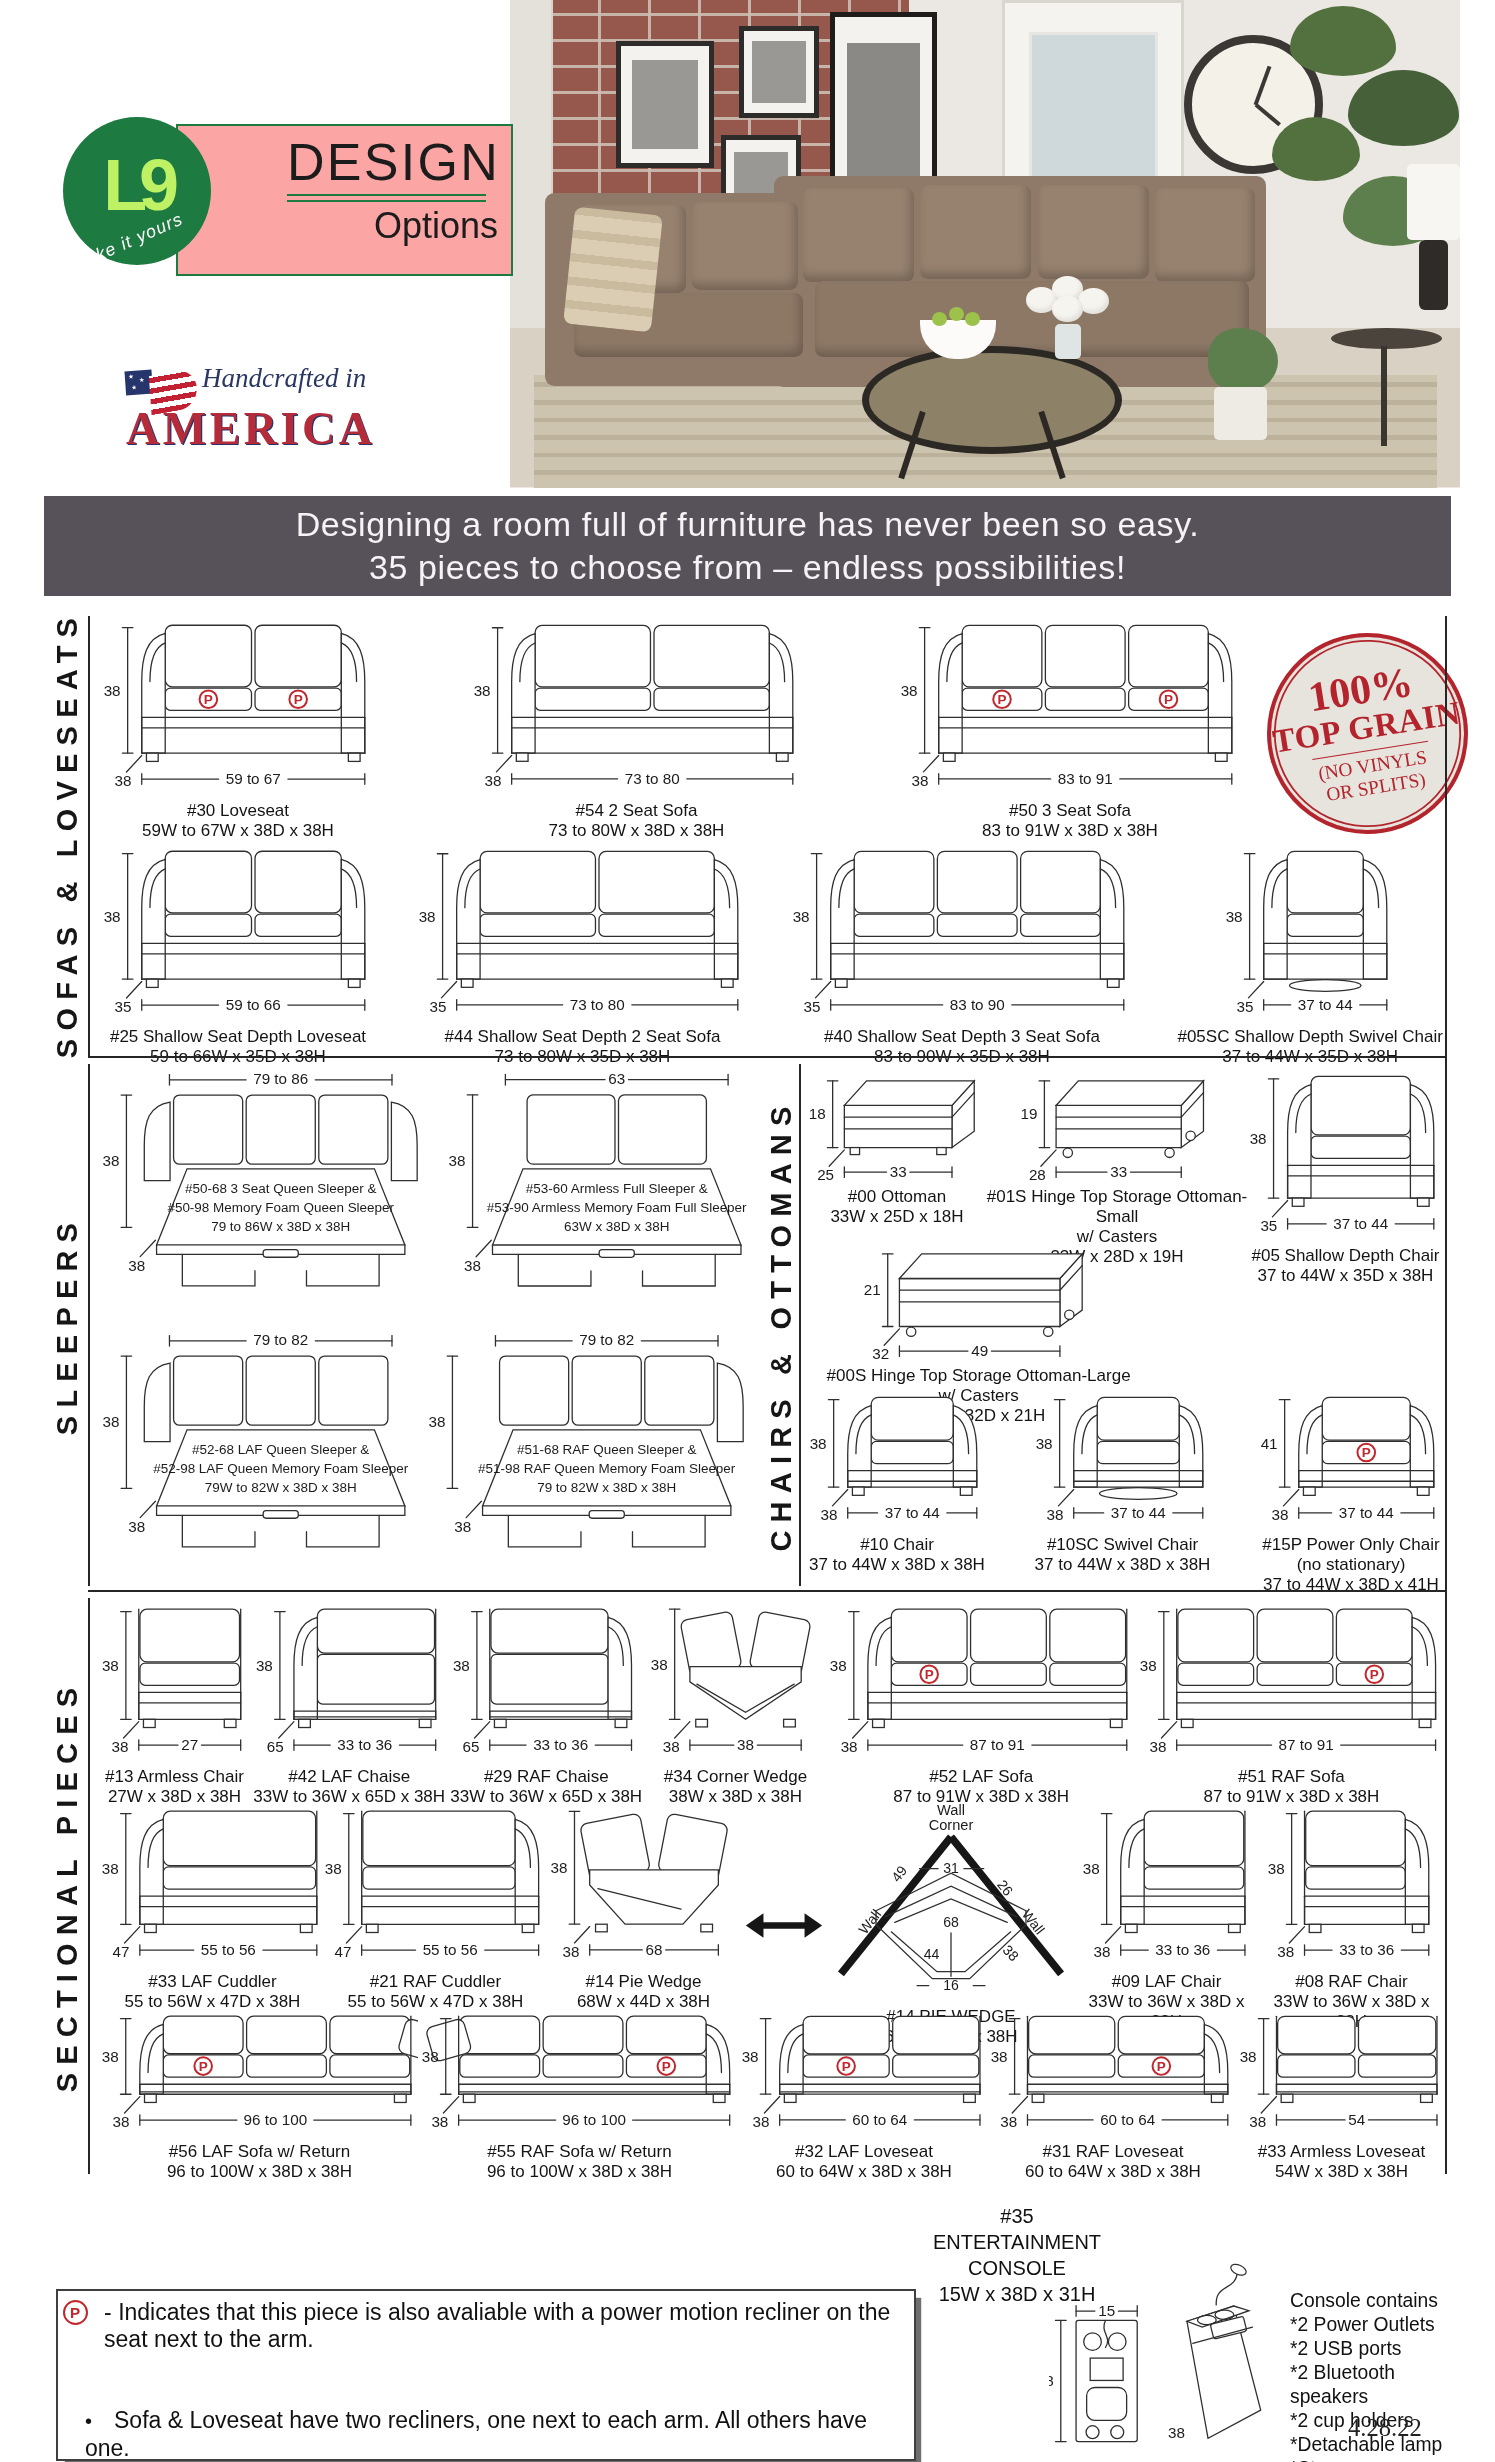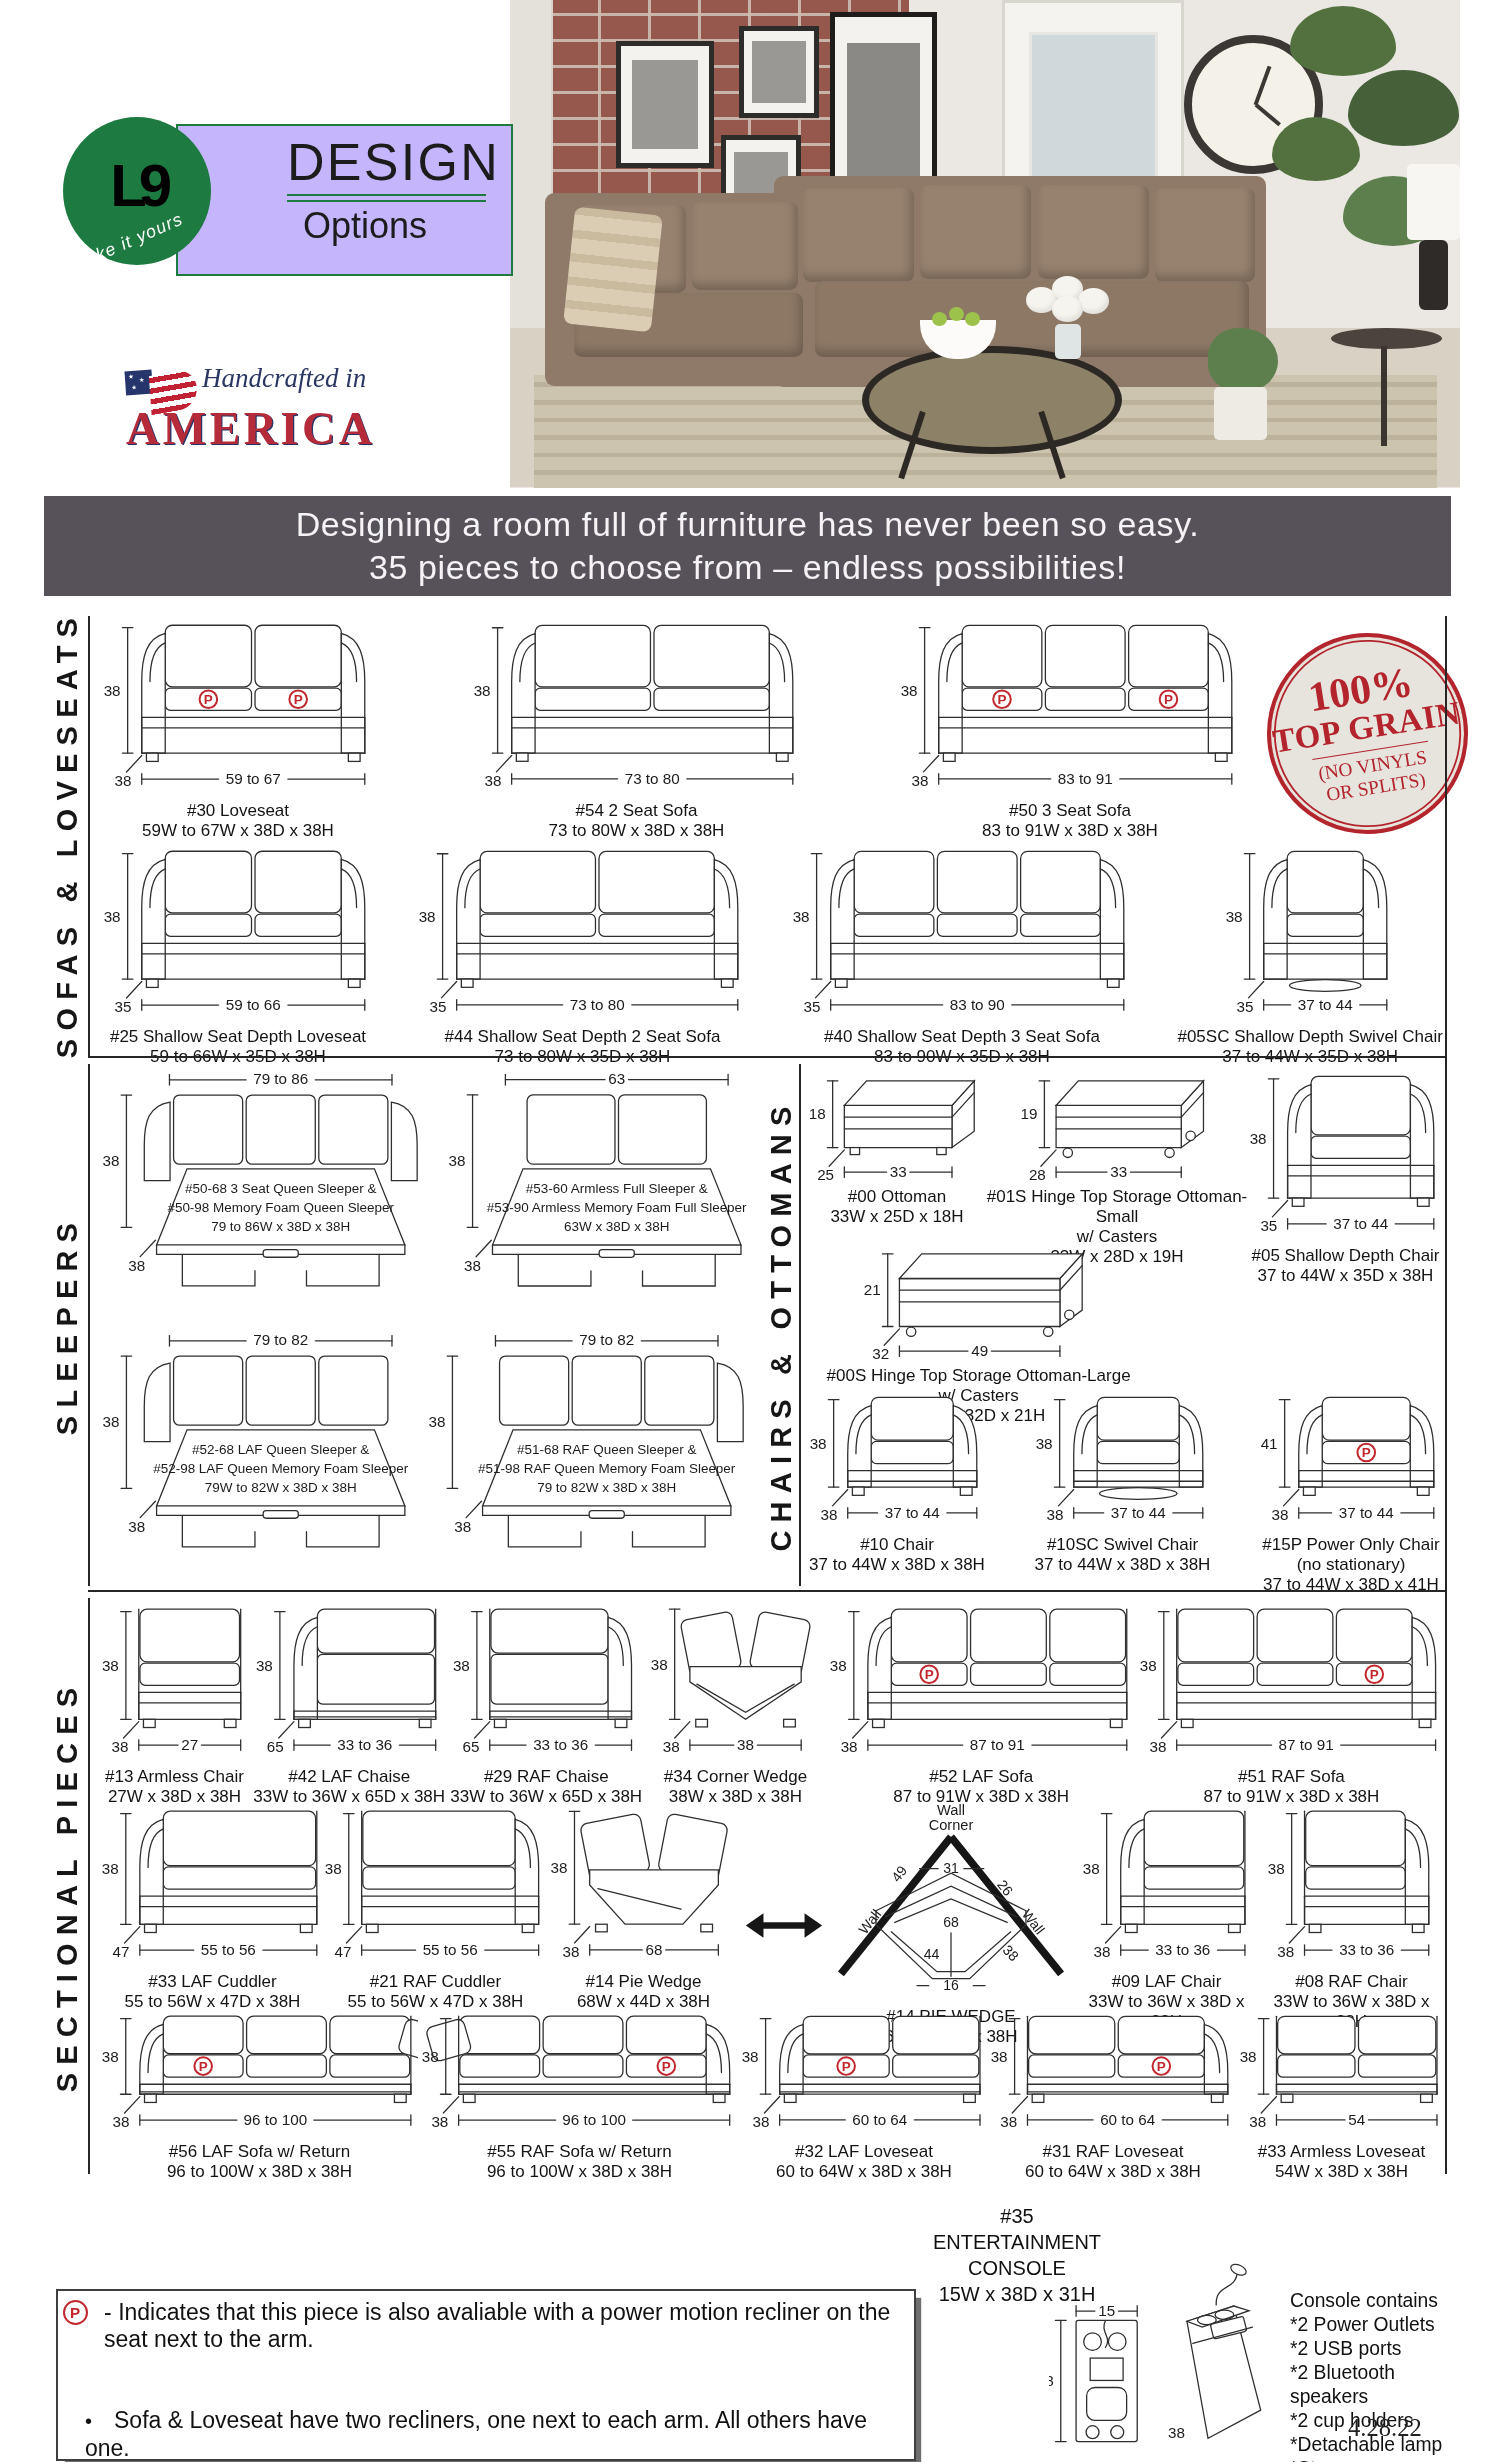--- a/index.html
+++ b/index.html
@@ -1,25 +1,25 @@
 <!DOCTYPE html>
 <html style="font-size:9.4px"><head>
 <meta charset="utf-8">
 <style>
   html,body{margin:0;padding:0;background:#888;}
   .page{position:relative;width:1495px;height:2462px;background:#ffffff;overflow:hidden;
         font-family:"Liberation Sans",sans-serif;color:#1d1d1d;}
   
   .logo-circle{position:absolute;left:63px;top:117px;width:148px;height:148px;border-radius:50%;
     background:#1d7a40;z-index:3;display:flex;align-items:center;justify-content:center;}
-  .logo-mark{color:#000000;font-size:60px;font-weight:bold;letter-spacing:-8.2px;margin-top:-11.7px;}
+  .logo-mark{color:#bef264;font-size:72px;font-weight:bold;letter-spacing:-8.2px;margin-top:-11.7px;}
   .logo-tag{position:absolute;left:3.5px;top:115px;color:#fff;font-style:italic;font-size:17.6px;
     transform:rotate(-24deg);letter-spacing:1.2px;}
-  .design-box{position:absolute;left:176px;top:124px;width:333px;height:148px;background:#c4b5fd;
-    border:2.9px solid #1d7a40;z-index:2;}
+  .design-box{position:absolute;left:176px;top:124px;width:333px;height:148px;background:#fca5a5;
+    border:2.9px solid #1d7a40;z-index:2;text-align:right;}
   .design-inner{position:absolute;left:109px;top:5.9px;width:211px;}
   .design-word{font-size:52px;letter-spacing:2.3px;color:#1c1c1c;}
   .design-rule{border-top:2.3px solid #1d7a40;border-bottom:2.3px solid #1d7a40;height:3.5px;width:199px;margin:2.3px 0 3.5px 0;}
   .options-word{font-size:36px;color:#1c1c1c;margin-left:16px;}
   .handcrafted{position:absolute;left:126px;top:363px;width:281px;}
   .flag{position:absolute;left:0;top:5.9px;width:70px;height:46px;transform:rotate(-4deg);}
   .flag .canton{position:absolute;left:0;top:0;width:27px;height:23.5px;background:#27356d;}
   .flag .star{position:absolute;width:5.3px;height:5.3px;background:#fff;clip-path:polygon(50% 0,61% 35%,98% 35%,68% 57%,79% 91%,50% 70%,21% 91%,32% 57%,2% 35%,39% 35%);}
   .flag .stripes{position:absolute;left:23.5px;top:3.5px;width:47px;height:39px;
      background:repeating-linear-gradient(0deg,#c22033 0 5.3px,#ffffff 5.3px 10.6px);border-radius:0 40% 40% 0/0 50% 50% 0;transform:skewY(-6deg);}

